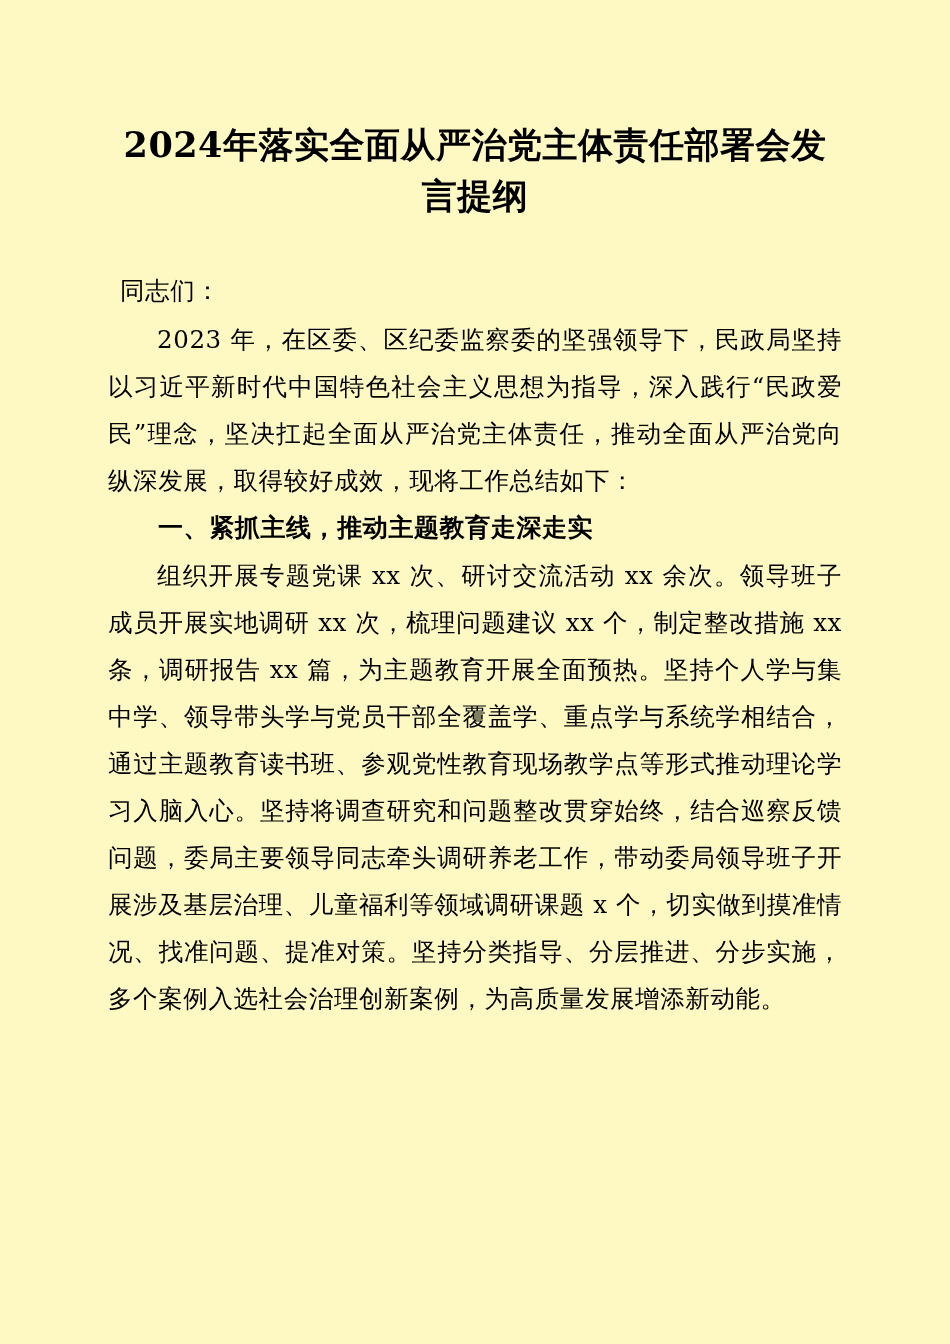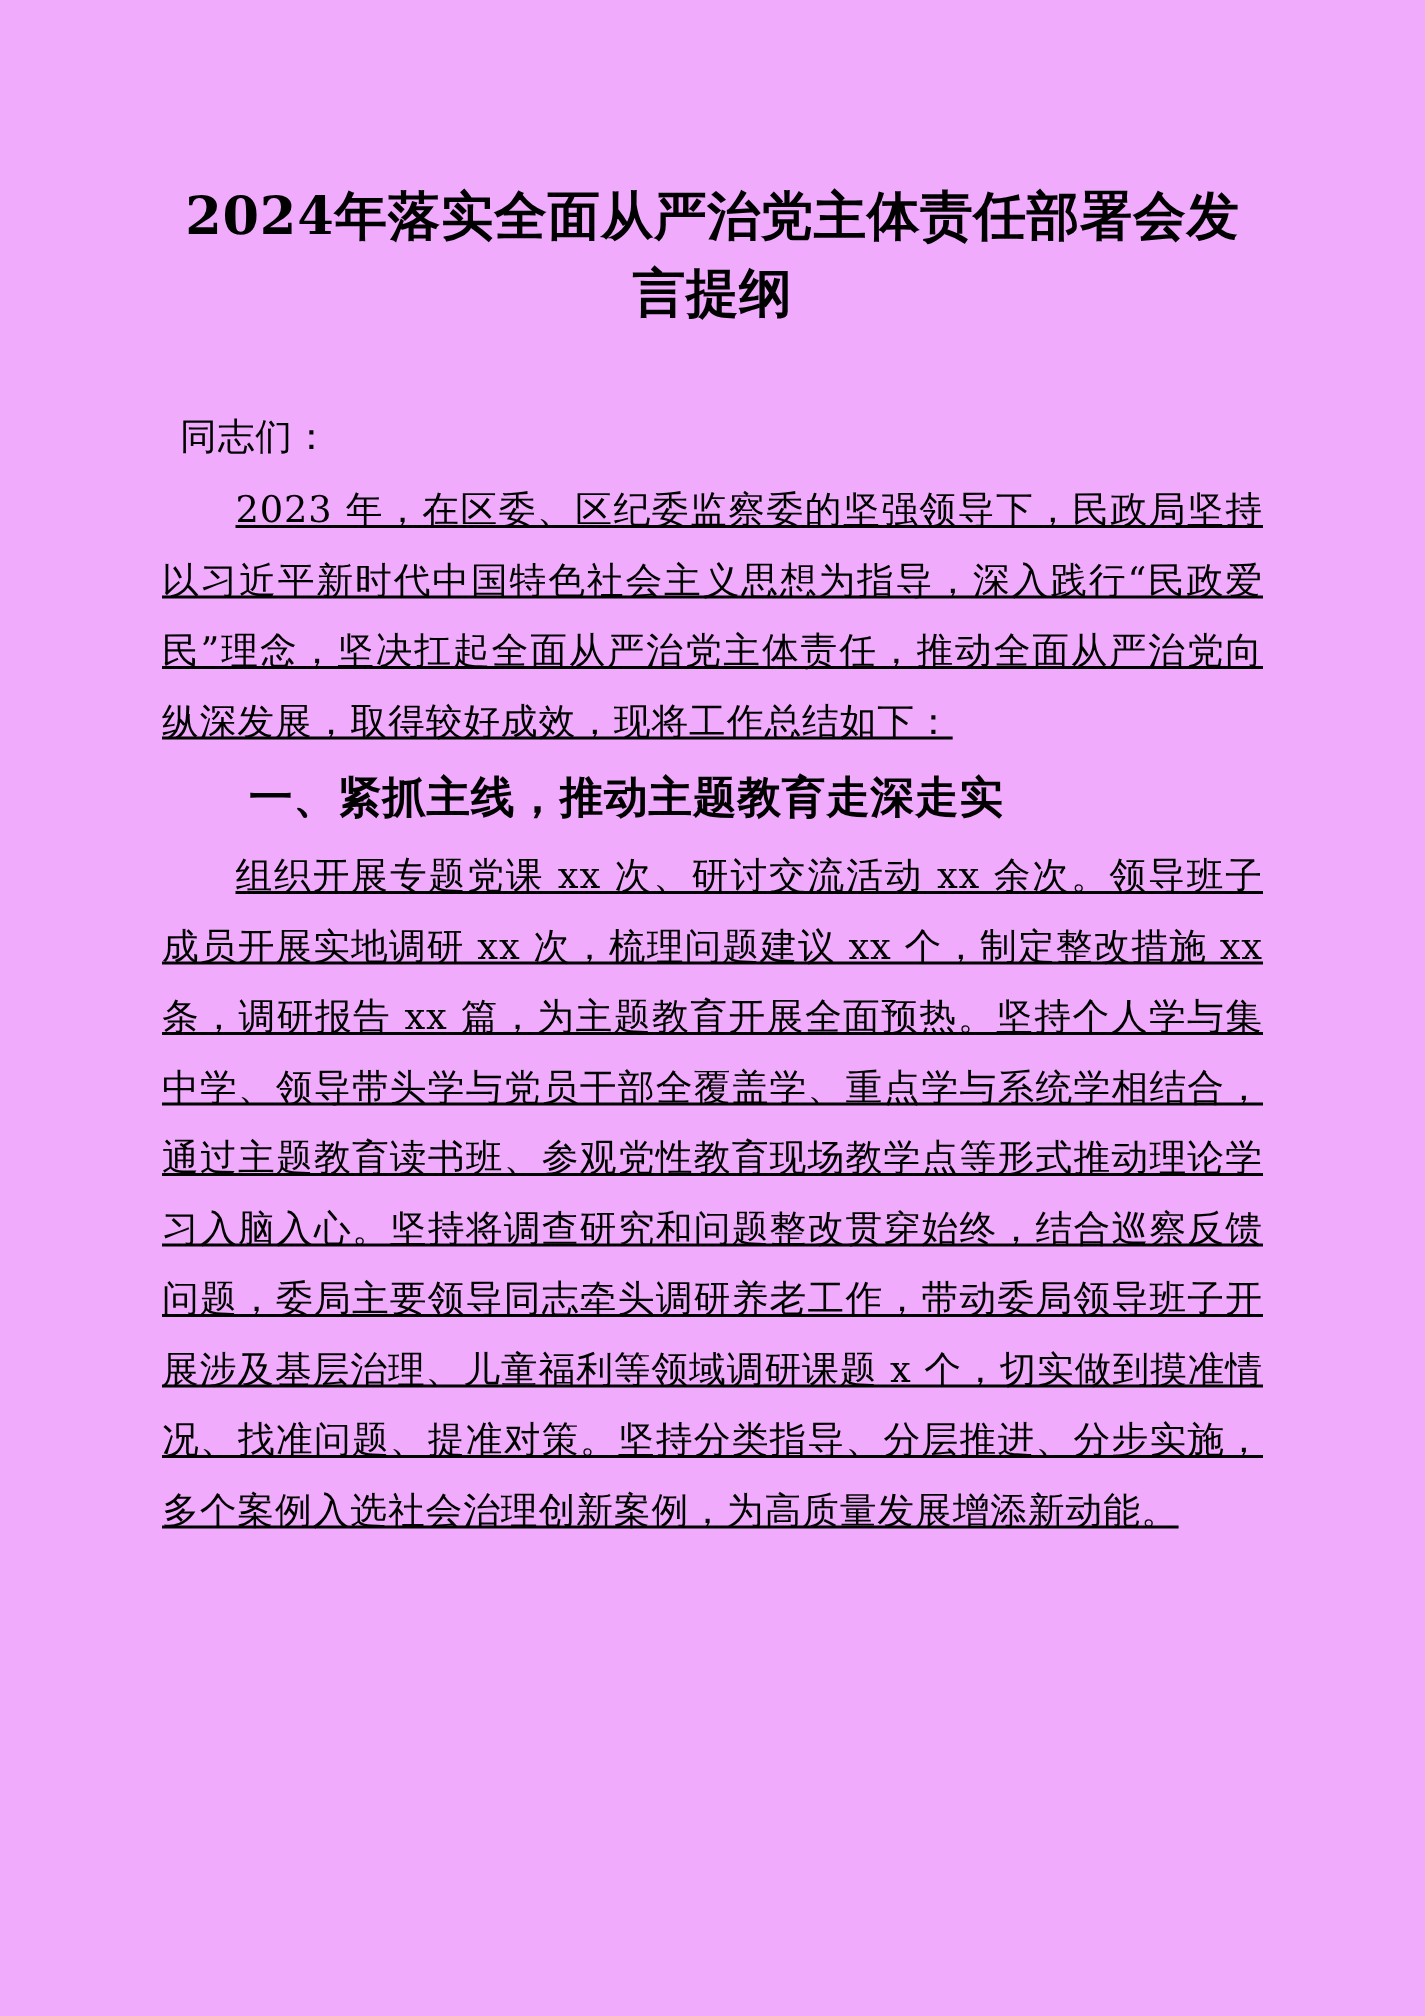--- a/index.html
+++ b/index.html
@@ -11,21 +11,21 @@
     width: 950px;
     min-height: 1344px;
     font-family: "DejaVu Serif", "Liberation Serif", serif;
     color: #000000;
   }
   .page {
     width: 950px;
     min-height: 1344px;
     box-sizing: border-box;
     padding: 120px 108px 40px 108px;
-    background: #f0abfc;
+    background: #fef9c3;
   }
   .doc-title {
     font-family: "DejaVu Serif", "Liberation Serif", serif;
     font-weight: bold;
     font-size: 35px;
     line-height: 1.45;
     text-align: center;
     letter-spacing: 0.5px;
     margin: 0 0 46px 0;
     padding: 0 6px;
@@ -37,24 +37,23 @@
     letter-spacing: 0.6px;
   }
   .para {
     font-size: 24.5px;
     line-height: 1.92;
     margin: 0;
     text-indent: 2em;
     text-align: justify;
     text-justify: inter-ideograph;
     letter-spacing: 0.6px;
-    text-decoration: underline;
   }
   .heading {
-    font-size: 29px;
+    font-size: 25px;
     line-height: 1.92;
     margin: 0;
     text-indent: 2em;
     font-weight: bold;
     letter-spacing: 0.6px;
   }
 </style>
 </head>
 <body>
 

